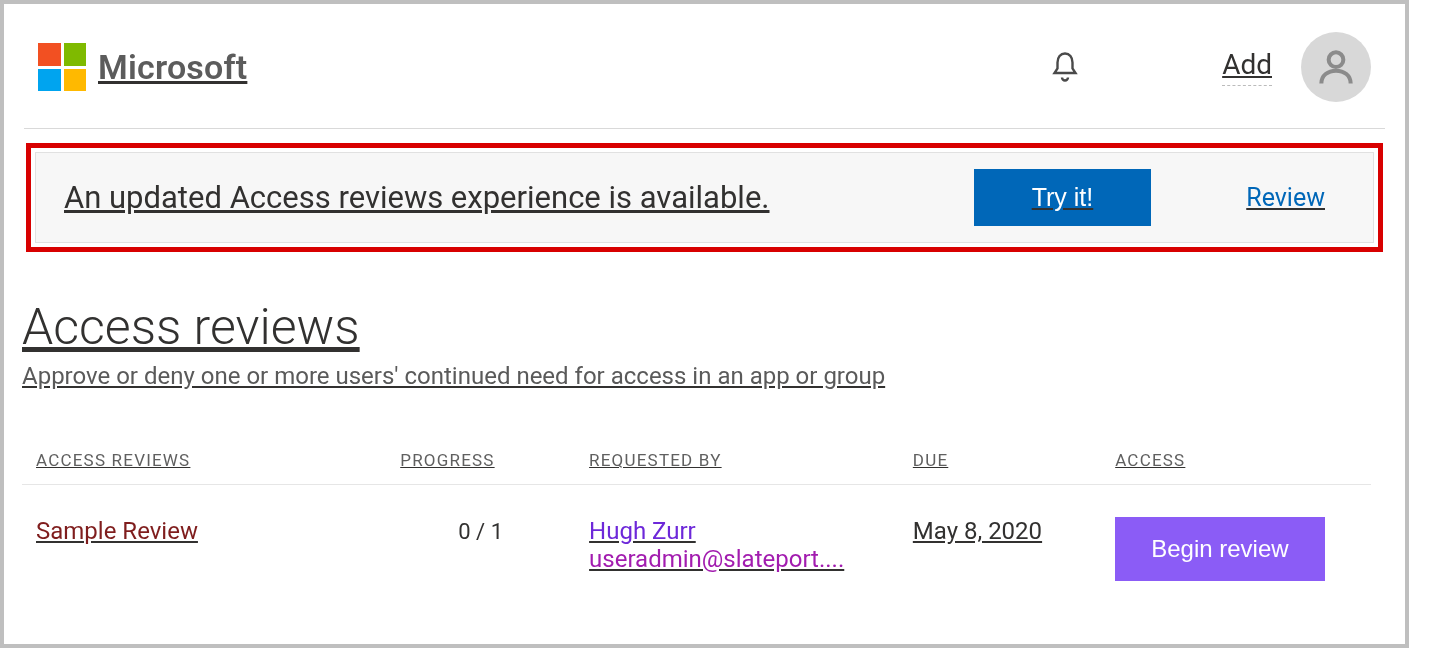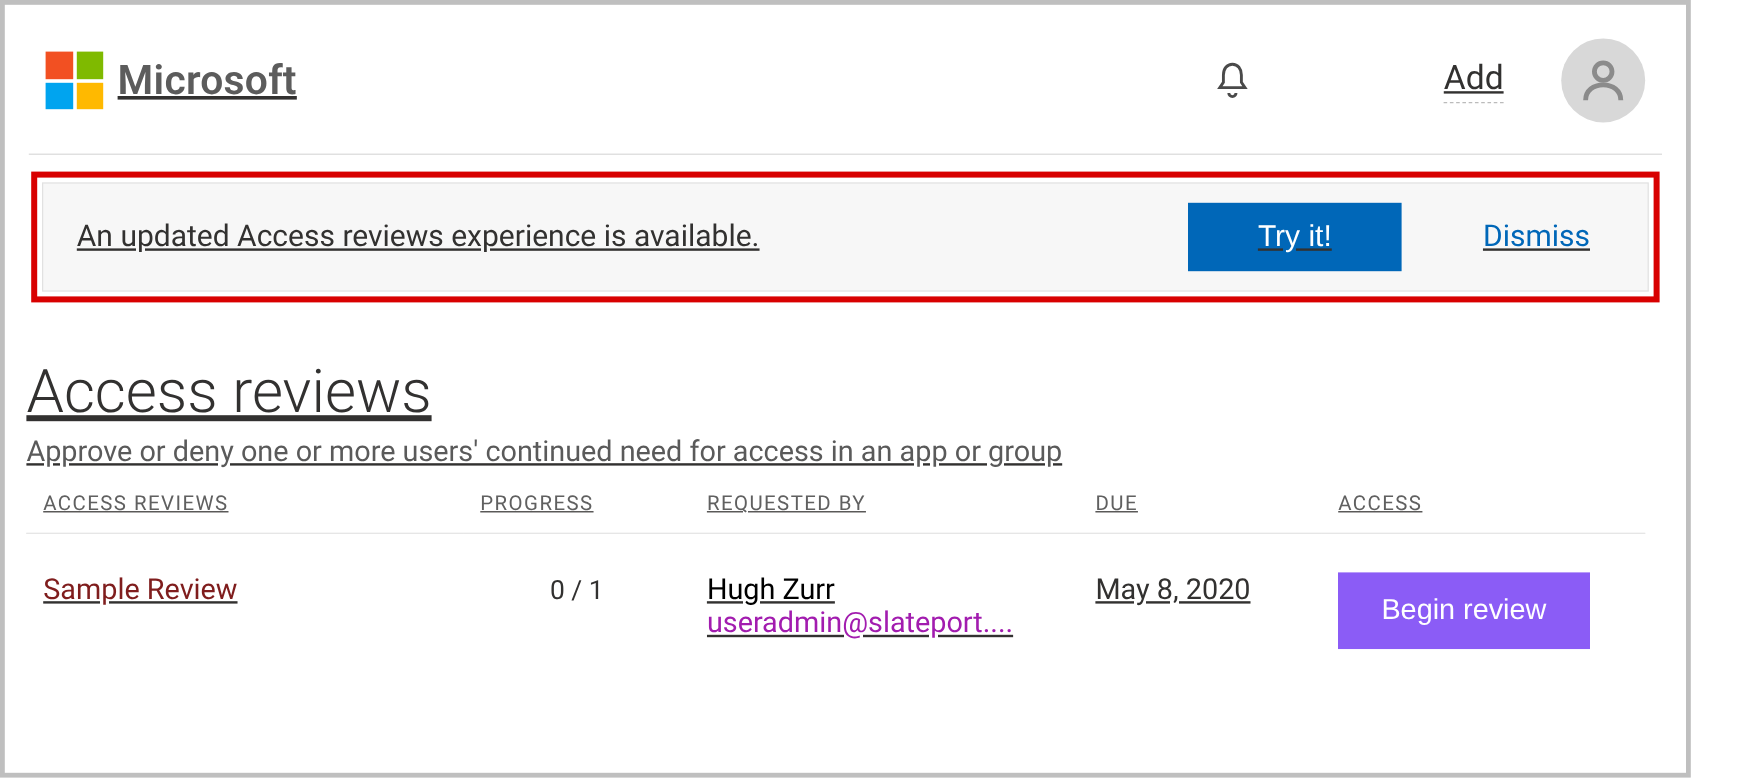--- a/index.html
+++ b/index.html
@@ -45,21 +45,21 @@
   .ms-word {
     font-size: 34px;
     font-weight: 600;
     color: #5c5c5c;
     letter-spacing: 0.2px;
   }
   .header-right {
     margin-left: auto;
     display: flex;
     align-items: center;
-    gap: 48px;
+    gap: 29px;
   }
   .bell-wrap {
     cursor: pointer;
     display: flex;
     align-items: center;
     margin-right: 110px;
   }
   .bell-svg { width: 36px; height: 36px; stroke: #4a4a4a; stroke-width: 1.6; fill: none; }
   .add-link {
     font-size: 28px;
@@ -92,28 +92,28 @@
   }
   .banner {
     border: 1px solid #e1e1e1;
     background: #f7f7f7;
     display: flex;
     align-items: center;
     padding: 16px 28px;
     min-height: 78px;
   }
   .banner-text {
-    font-size: 25px;
+    font-size: 31px;
     color: #323130;
   }
   .banner-actions {
     margin-left: auto;
     display: flex;
     align-items: center;
-    gap: 68px;
+    gap: 95px;
     padding-right: 20px;
   }
   .btn-primary {
     background: #0067b8;
     color: #fff;
     font-size: 25px;
     border: none;
     padding: 14px 58px;
     cursor: pointer;
   }
@@ -128,21 +128,21 @@
   }
   .page-title {
     font-size: 50px;
     font-weight: 300;
     color: #323130;
     margin: 0 0 6px 0;
   }
   .page-sub {
     font-size: 24px;
     color: #5a5a5a;
-    margin: 0 0 20px 0;
+    margin: 0 0 60px 0;
     font-weight: 400;
   }
   
   .tbl {
     width: 100%;
     border-collapse: collapse;
     table-layout: fixed;
   }
   .tbl th {
     text-align: left;
@@ -163,21 +163,21 @@
   }
   .col-name  { width: 27%; }
   .col-prog  { width: 14%; }
   .col-req   { width: 24%; }
   .col-due   { width: 15%; }
   .col-act   { width: 20%; }
   .review-link {
     color: #7f1d1d;
     cursor: pointer;
   }
-  .req-name { color: #000000; }
+  .req-name { color: #6d28d9; }
   .req-email {
     color: #a21caf;
     display: block;
     overflow: hidden;
     text-overflow: ellipsis;
     white-space: nowrap;
   }
   .btn-begin {
     background: #8b5cf6;
     color: #fff;
@@ -222,21 +222,21 @@
     </div>
   </div>
 
   <hr class="hr-top">
 
   <div class="banner-outline">
     <div class="banner">
       <span class="banner-text">An updated Access reviews experience is available.</span>
       <div class="banner-actions">
         <button class="btn-primary">Try it!</button>
-        <span class="link-dismiss">Dismiss</span>
+        <span class="link-dismiss">Review</span>
       </div>
     </div>
   </div>
 
   <div class="main">
     <h1 class="page-title">Access reviews</h1>
     <div class="page-sub">Approve or deny one or more users' continued need for access in an app or group</div>
 
     <table class="tbl">
       <colgroup>

